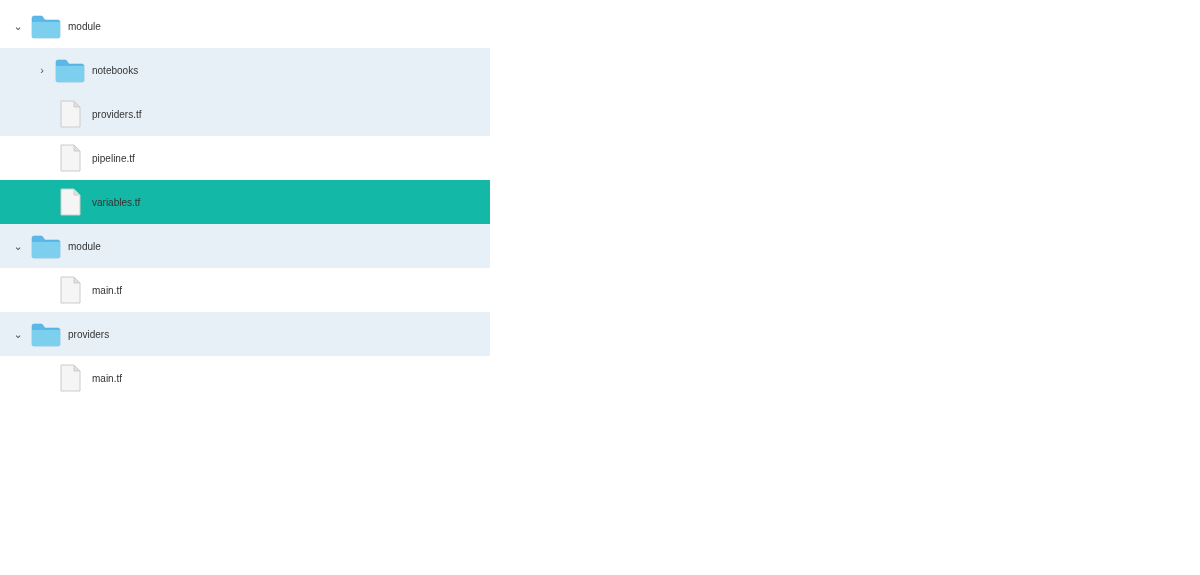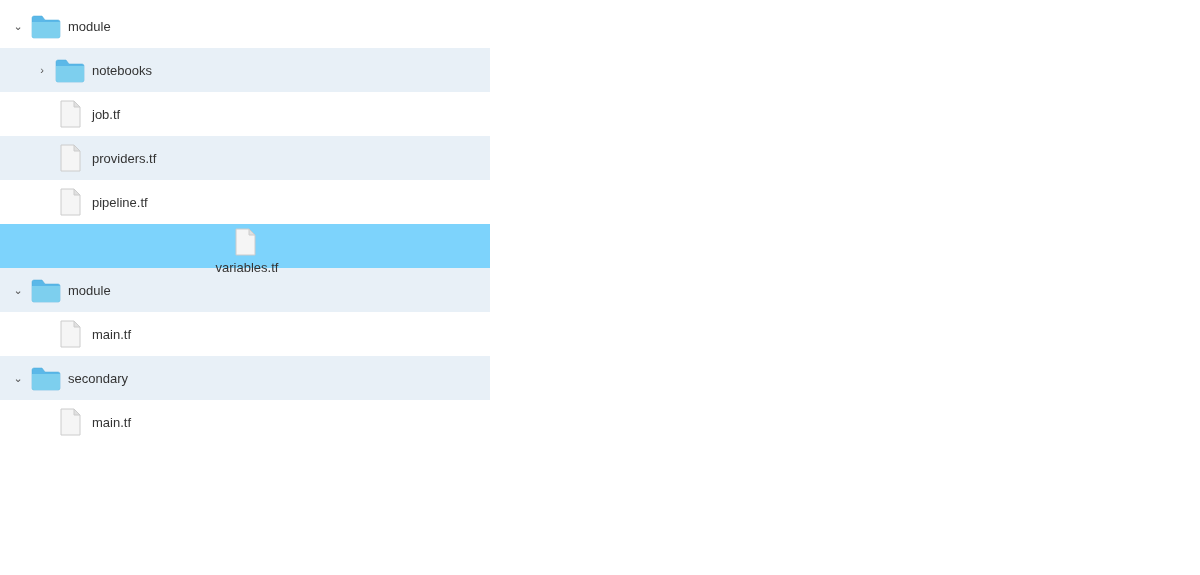--- a/index.html
+++ b/index.html
@@ -79,21 +79,21 @@
       width: 36px;
       height: 36px;
       display: flex;
       align-items: center;
       justify-content: center;
       flex-shrink: 0;
     }
 
     .item-label {
       margin-left: 4px;
-      font-size: 13px;
+      font-size: 10px;
       color: #333;
     }
   </style>
 </head>
 <body>
 
 <div class="file-tree">
 
   <div class="tree-item" style="background:#fff;">
     <span class="chevron">⌄</span>
@@ -111,31 +111,20 @@
     <span class="chevron">›</span>
     <div class="folder-icon">
       <svg class="folder-svg" viewBox="0 0 30 26" fill="none" xmlns="http://www.w3.org/2000/svg">
         <path d="M1 5C1 3.9 1.9 3 3 3H11L14 7H27C28.1 7 29 7.9 29 9V23C29 24.1 28.1 25 27 25H3C1.9 25 1 24.1 1 23V5Z" fill="#5BB8E8" stroke="#4aa8d8" stroke-width="0.5"></path>
         <path d="M1 9H29V23C29 24.1 28.1 25 27 25H3C1.9 25 1 24.1 1 23V9Z" fill="#7DCFEE"></path>
       </svg>
     </div>
     <span class="item-label">notebooks</span>
   </div>
 
-  <div class="tree-item" style="background:#fff;">
-    <span style="width:24px; flex-shrink:0;"></span>
-    <span style="width:20px; flex-shrink:0;"></span>
-    <div class="file-icon">
-      <svg class="file-svg" viewBox="0 0 22 28" fill="none" xmlns="http://www.w3.org/2000/svg">
-        <path d="M2 1H15L21 7V27H2V1Z" fill="#f5f5f5" stroke="#ccc" stroke-width="1"></path>
-        <path d="M15 1L21 7H15V1Z" fill="#e0e0e0" stroke="#ccc" stroke-width="1"></path>
-      </svg>
-    </div>
-    <span class="item-label">job.tf</span>
-  </div>
 
 
   <div class="tree-item highlighted">
     <span style="width:24px; flex-shrink:0;"></span>
     <span style="width:20px; flex-shrink:0;"></span>
     <div class="file-icon">
       <svg class="file-svg" viewBox="0 0 22 28" fill="none" xmlns="http://www.w3.org/2000/svg">
         <path d="M2 1H15L21 7V27H2V1Z" fill="#f5f5f5" stroke="#ccc" stroke-width="1"></path>
         <path d="M15 1L21 7H15V1Z" fill="#e0e0e0" stroke="#ccc" stroke-width="1"></path>
       </svg>
@@ -148,21 +137,21 @@
     <span style="width:20px; flex-shrink:0;"></span>
     <div class="file-icon">
       <svg class="file-svg" viewBox="0 0 22 28" fill="none" xmlns="http://www.w3.org/2000/svg">
         <path d="M2 1H15L21 7V27H2V1Z" fill="#f5f5f5" stroke="#ccc" stroke-width="1"></path>
         <path d="M15 1L21 7H15V1Z" fill="#e0e0e0" stroke="#ccc" stroke-width="1"></path>
       </svg>
     </div>
     <span class="item-label">pipeline.tf</span>
   </div>
 
-  <div class="tree-item" style="background:#7dd3fc;flex-direction:column;">
+  <div class="tree-item" style="background:#14b8a6;">
     <span style="width:24px; flex-shrink:0;"></span>
     <span style="width:20px; flex-shrink:0;"></span>
     <div class="file-icon">
       <svg class="file-svg" viewBox="0 0 22 28" fill="none" xmlns="http://www.w3.org/2000/svg">
         <path d="M2 1H15L21 7V27H2V1Z" fill="#f5f5f5" stroke="#ccc" stroke-width="1"></path>
         <path d="M15 1L21 7H15V1Z" fill="#e0e0e0" stroke="#ccc" stroke-width="1"></path>
       </svg>
     </div>
     <span class="item-label">variables.tf</span>
   </div>
@@ -191,21 +180,21 @@
   </div>
 
   <div class="tree-item highlighted">
     <span class="chevron">⌄</span>
     <div class="folder-icon">
       <svg class="folder-svg" viewBox="0 0 30 26" fill="none" xmlns="http://www.w3.org/2000/svg">
         <path d="M1 5C1 3.9 1.9 3 3 3H11L14 7H27C28.1 7 29 7.9 29 9V23C29 24.1 28.1 25 27 25H3C1.9 25 1 24.1 1 23V5Z" fill="#5BB8E8" stroke="#4aa8d8" stroke-width="0.5"></path>
         <path d="M1 9H29V23C29 24.1 28.1 25 27 25H3C1.9 25 1 24.1 1 23V9Z" fill="#7DCFEE"></path>
       </svg>
     </div>
-    <span class="item-label">secondary</span>
+    <span class="item-label">providers</span>
   </div>
 
   <div class="tree-item" style="background:#fff;">
     <span style="width:24px; flex-shrink:0;"></span>
     <span style="width:20px; flex-shrink:0;"></span>
     <div class="file-icon">
       <svg class="file-svg" viewBox="0 0 22 28" fill="none" xmlns="http://www.w3.org/2000/svg">
         <path d="M2 1H15L21 7V27H2V1Z" fill="#f5f5f5" stroke="#ccc" stroke-width="1"></path>
         <path d="M15 1L21 7H15V1Z" fill="#e0e0e0" stroke="#ccc" stroke-width="1"></path>
       </svg>

